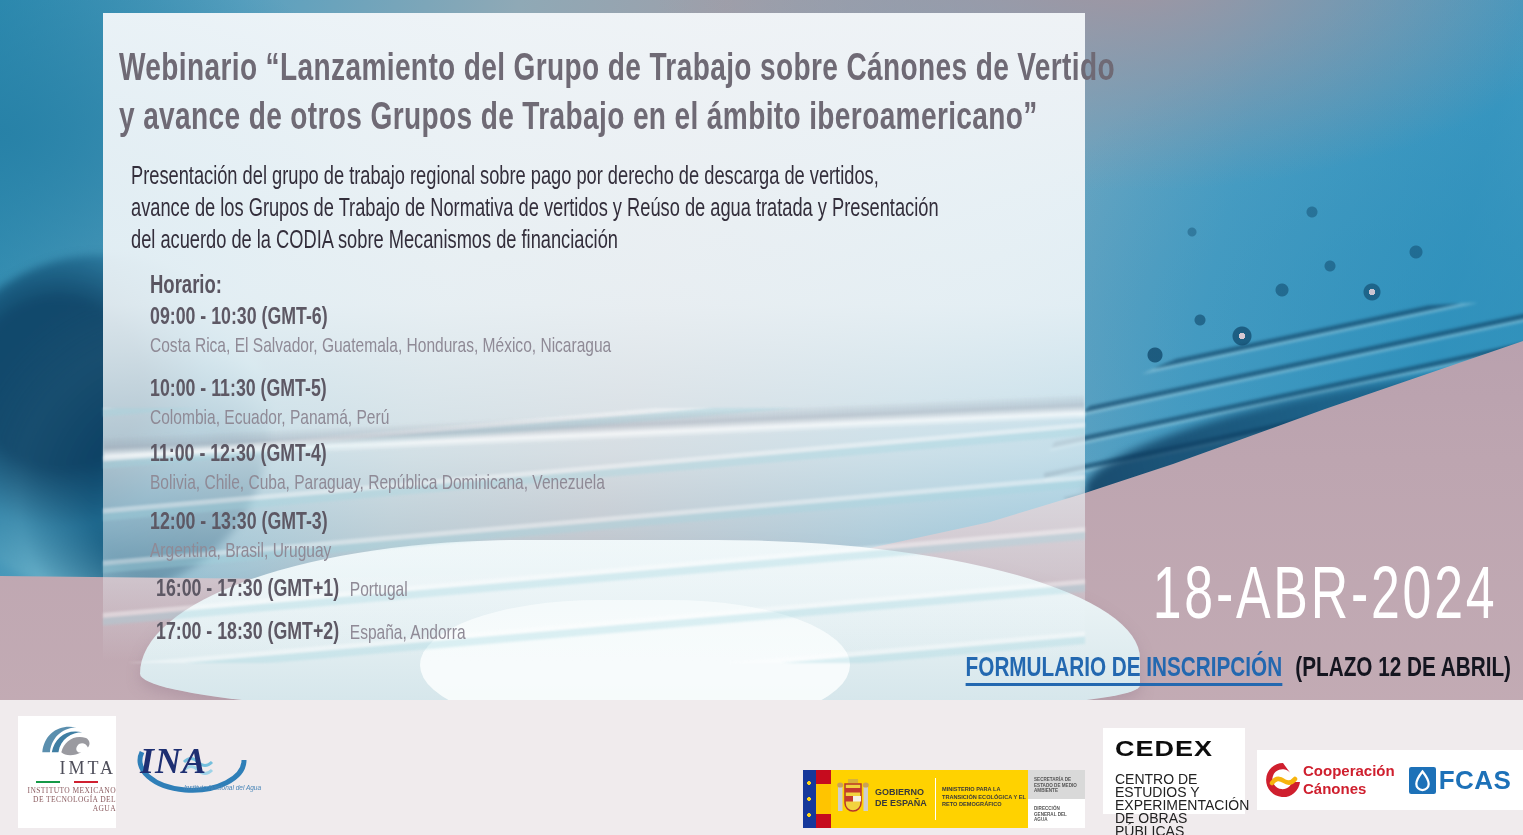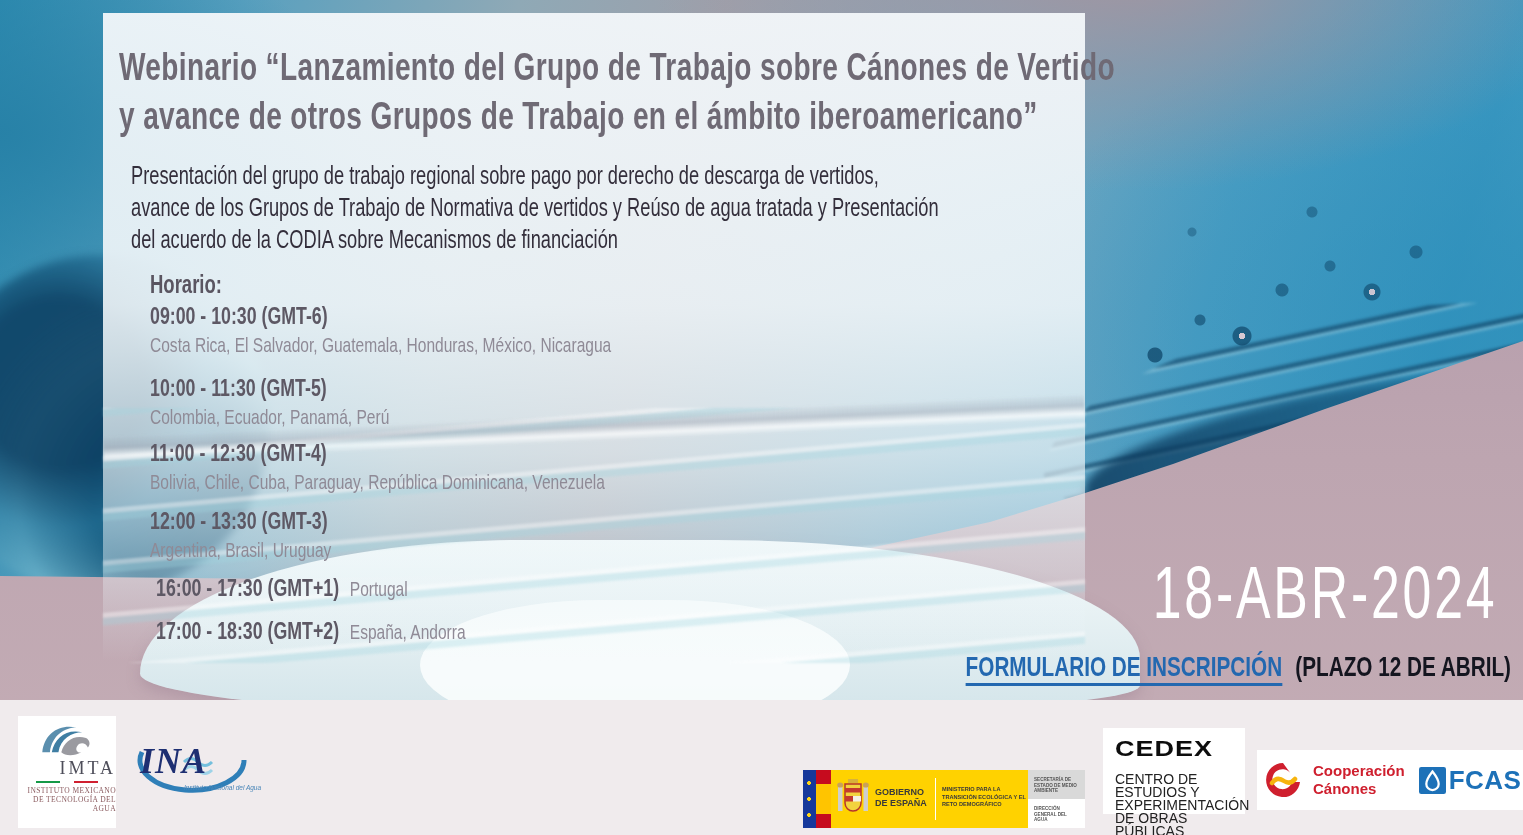--- a/index.html
+++ b/index.html
@@ -105,21 +105,21 @@
   .gob-title { position:absolute; left:44px; top:17px; font-size:9px; font-weight:bold; color:#3a3a3a; line-height:11px; }
   .gob-vline { position:absolute; left:104px; top:8px; width:1px; height:42px; background:#ffffff; }
   .gob-min { position:absolute; left:111px; top:16px; width:84px; font-size:5.6px; font-weight:bold; color:#3a3a3a; line-height:7.5px; }
   .gob-annex { width:57px; height:58px; display:flex; flex-direction:column; }
   .gob-sec { height:29px; background:#d9d9d9; font-size:4.6px; color:#555; padding:7px 4px 0 6px; line-height:5.5px; font-weight:bold; }
   .gob-dir { height:29px; background:#ffffff; font-size:4.6px; color:#555; padding:7px 4px 0 6px; line-height:5.5px; font-weight:bold; }
   .cedex-card { left:1103px; top:28px; width:142px; height:86px; padding:8px 0 10px 12px; }
   .cedex-abbr { font-size:27px; font-weight:900; color:#0d0d0d; letter-spacing:1px; transform:scaleY(.82); transform-origin:0 0; }
   .cedex-name { font-size:14px; color:#222; line-height:13px; margin-top:6px; }
   .coop-card { left:1257px; top:50px; width:266px; height:60px; display:flex; align-items:center; padding-left:8px; }
-  .coop-text { margin-left:12px; font-size:15px; font-weight:bold; color:#cf1f2e; line-height:18px; }
+  .coop-text { margin-left:2px; font-size:15px; font-weight:bold; color:#cf1f2e; line-height:18px; }
   .fcas-group { display:flex; align-items:center; margin-left:14px; }
   .fcas-text { font-size:26px; font-weight:800; color:#1d71b8; letter-spacing:.5px; margin-left:3px; }
   .icon { display:block; }
 </style>
 </head>
 <body>
 
 <div class="canvas">
 
   <div class="bg-base"></div>

